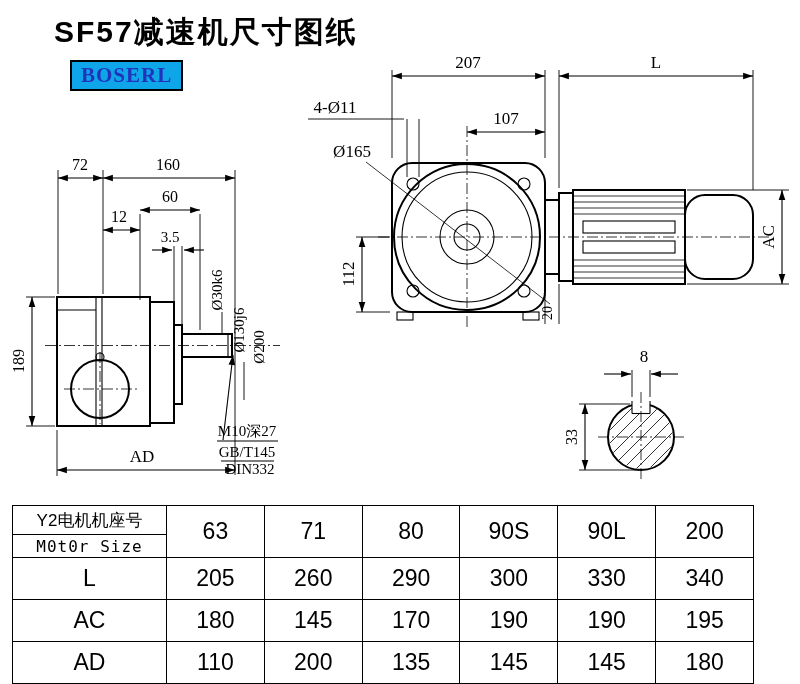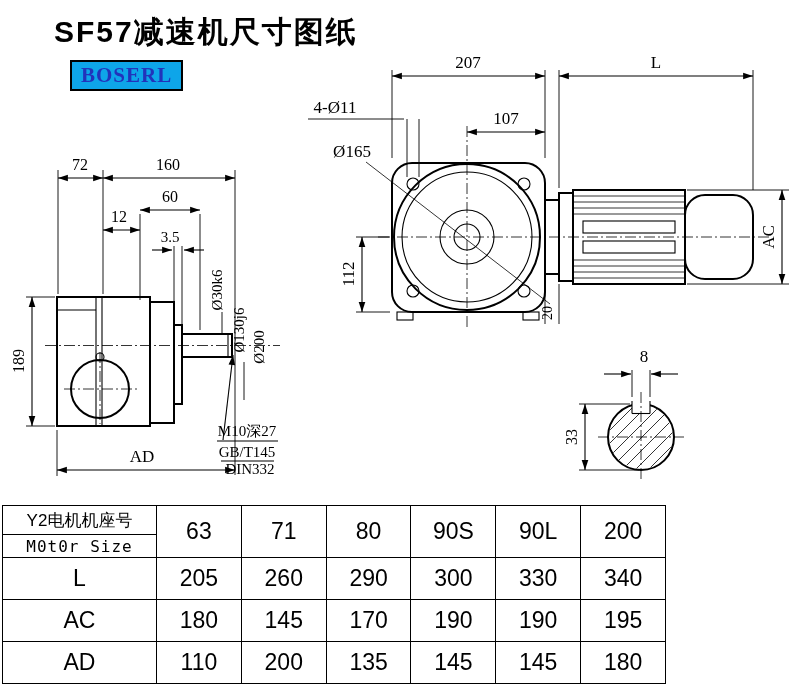--- a/index.html
+++ b/index.html
@@ -24,21 +24,21 @@
   .fine{stroke:#000;stroke-width:0.8;fill:none;}
   .ext{stroke:#000;stroke-width:0.9;fill:none;}
   .cl{stroke:#000;stroke-width:0.8;fill:none;stroke-dasharray:11 3 2 3;}
   .dim{stroke:#000;stroke-width:1.1;fill:none;marker-start:url(#aS);marker-end:url(#aE);}
   .dimE{stroke:#000;stroke-width:1.1;fill:none;marker-end:url(#aE);}
   .hatch line{stroke:#000;stroke-width:0.8;}
   svg text{font-family:"Liberation Serif",serif;fill:#000;}
   .d17{font-size:17px;} .d16{font-size:16px;} .d15{font-size:15px;} .d14{font-size:14px;}
   
   table.dims{
-    position:absolute;left:2px;top:505px;width:664px;height:178px;
+    position:absolute;left:12px;top:505px;width:742px;height:178px;
     border-collapse:collapse;table-layout:fixed;border-radius:30px;
   }
   table.dims th,table.dims td{
     border:1.7px solid #000;text-align:center;vertical-align:middle;
     font-size:23px;font-weight:400;padding:0;
   }
   table.dims .c0{width:153px;}
   table.dims tr.hdr{height:52px;}
   table.dims tr.row{height:42px;}
   .motor-cell{display:flex;flex-direction:column;justify-content:center;height:100%;}

